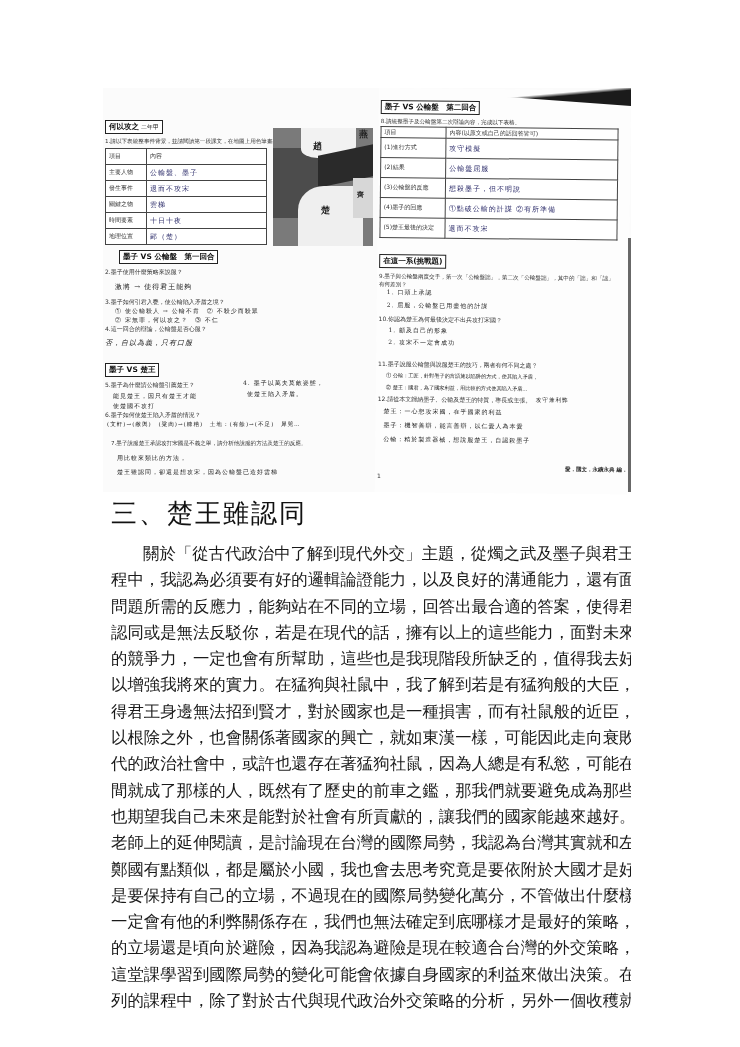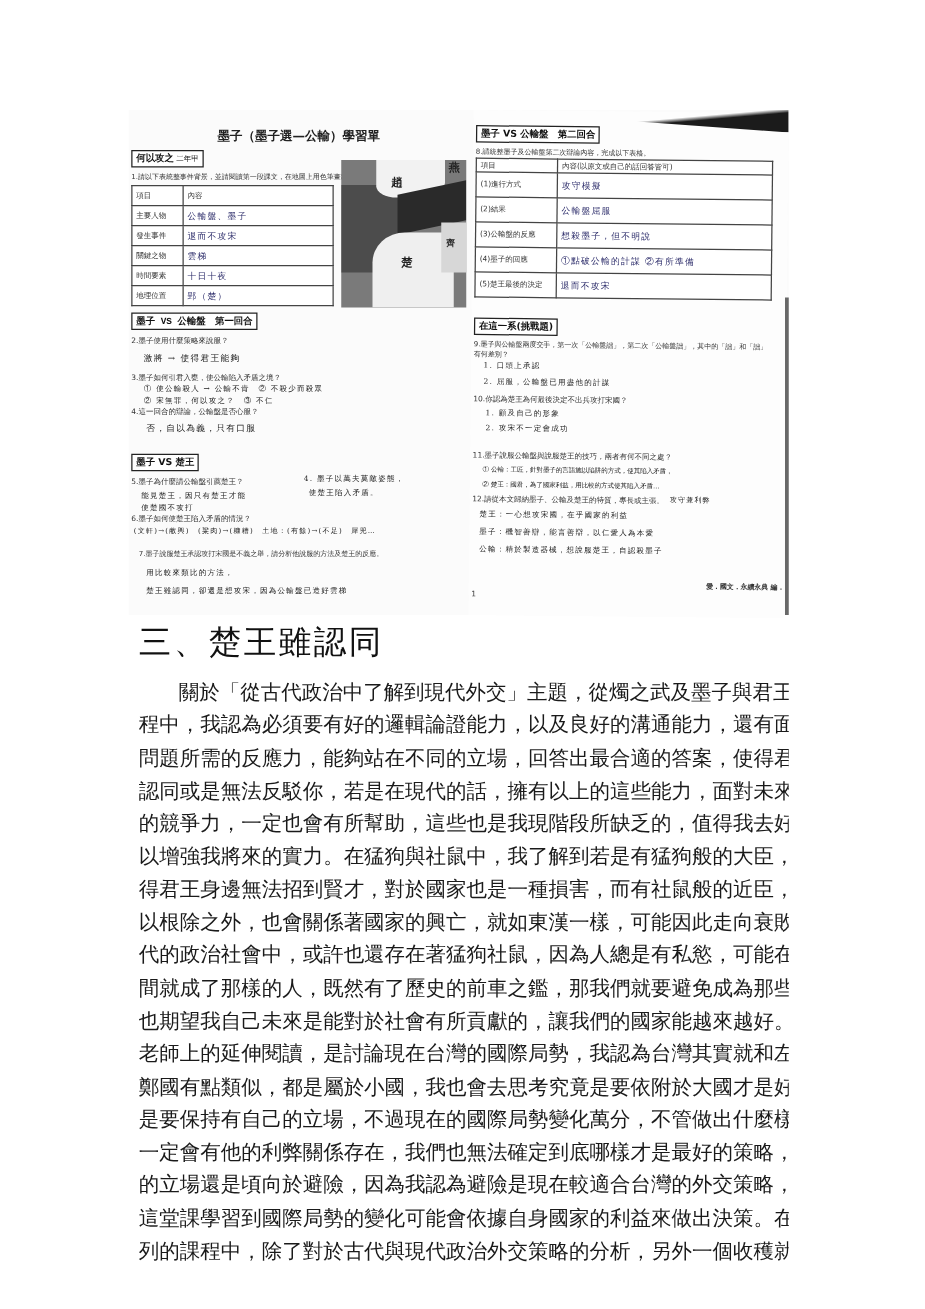--- a/index.html
+++ b/index.html
@@ -58,21 +58,20 @@
   }
   .essay .line { display:block; white-space:nowrap; overflow:hidden; }
   .essay .line.first { text-indent:32px; }
 </style>
 </head>
 <body>
 
 <div class="scan">
 
   <div class="sheet sheet-left">
-    <div class="ws-title">墨子（墨子選—公輸）學習單</div>
 
     <div class="sec-box" style="left:2px;top:32px;">
       <span>何以攻之</span><span class="sub">二年甲</span>
     </div>
     <div class="q" style="left:2px;top:50px;font-size:5.6px;">1.請以下表統整事件背景，並請閱讀第一段課文，在地圖上用色筆畫出墨子路線圖。</div>
 
     <table class="ws" style="left:2px;top:60px;width:162px;">
       <tbody>
           <tr>
         <td style="width:34px">項目</td>
@@ -106,28 +105,28 @@
         <div class="r1"></div>
         <div class="r2"></div>
         <div class="r4"></div>
         <div class="r5"></div>
       <span class="lbl" style="left:86px;top:0;">燕</span>
       <span class="lbl" style="left:40px;top:12px;">趙</span>
       <span class="lbl" style="left:48px;top:76px;">楚</span>
       <span class="lbl" style="left:84px;top:62px;font-size:7px;">齊</span>
     </div>
 
-    <div class="sec-box" style="left:2px;top:162px;font-family:Liberation Mono, monospace;">墨子 VS 公輸盤　第一回合</div>
+    <div class="sec-box" style="left:16px;top:162px;">墨子 VS 公輸盤　第一回合</div>
     <div class="q" style="left:2px;top:180px;">2.墨子使用什麼策略來說服？</div>
     <div class="hw dark" style="left:12px;top:194px;">激將 → 使得君王能夠</div>
     <div class="q" style="left:2px;top:210px;">3.墨子如何引君入甕，使公輸陷入矛盾之境？</div>
     <div class="hw dark" style="left:12px;top:219px;font-size:6px;">① 使公輸殺人 → 公輸不肯　② 不殺少而殺眾</div>
     <div class="hw dark" style="left:12px;top:228px;font-size:6px;">② 宋無罪，何以攻之？　③ 不仁</div>
     <div class="q" style="left:2px;top:237px;">4.這一回合的辯論，公輸盤是否心服？</div>
-    <div class="hw dark" style="left:14px;top:250px;">否，自以為義，只有口服</div>
+    <div class="hw dark" style="left:2px;top:250px;font-style:italic;">否，自以為義，只有口服</div>
 
     <div class="sec-box" style="left:2px;top:275px;">墨子 VS 楚王</div>
     <div class="q" style="left:2px;top:293px;">5.墨子為什麼請公輸盤引薦楚王？</div>
     <div class="hw dark" style="left:140px;top:291px;font-size:6px;">4. 墨子以萬夫莫敵姿態，</div>
     <div class="hw dark" style="left:144px;top:302px;font-size:6px;">使楚王陷入矛盾。</div>
     <div class="hw dark" style="left:10px;top:304px;font-size:6px;">能見楚王，因只有楚王才能</div>
     <div class="hw dark" style="left:10px;top:314px;font-size:6px;">使楚國不攻打</div>
     <div class="q" style="left:2px;top:323px;">6.墨子如何使楚王陷入矛盾的情況？</div>
     <div class="hw dark" style="left:4px;top:333px;font-size:5.6px;">(文軒)→(敝輿)　(粱肉)→(糠糟)　土地：(有餘)→(不足)　犀兕…</div>
     <div class="q" style="left:8px;top:352px;font-size:5.6px;">7.墨子說服楚王承認攻打宋國是不義之舉，請分析他說服的方法及楚王的反應。</div>

